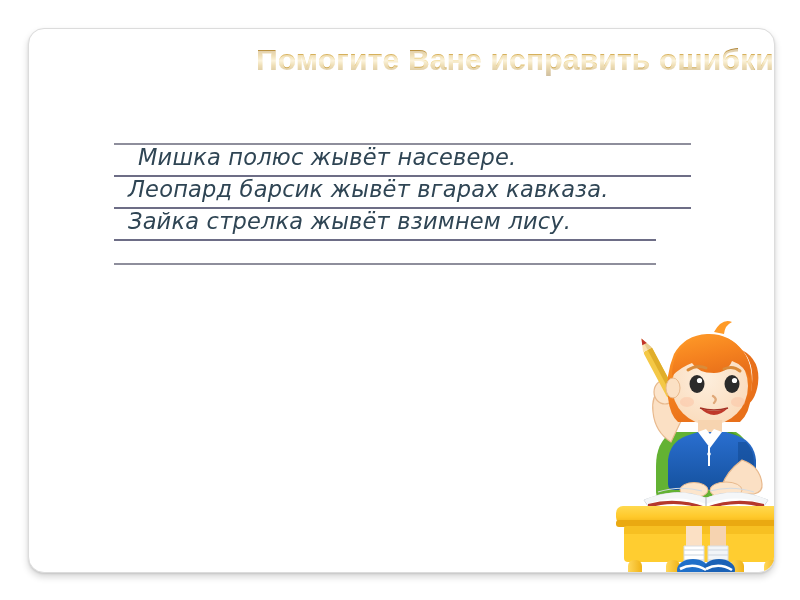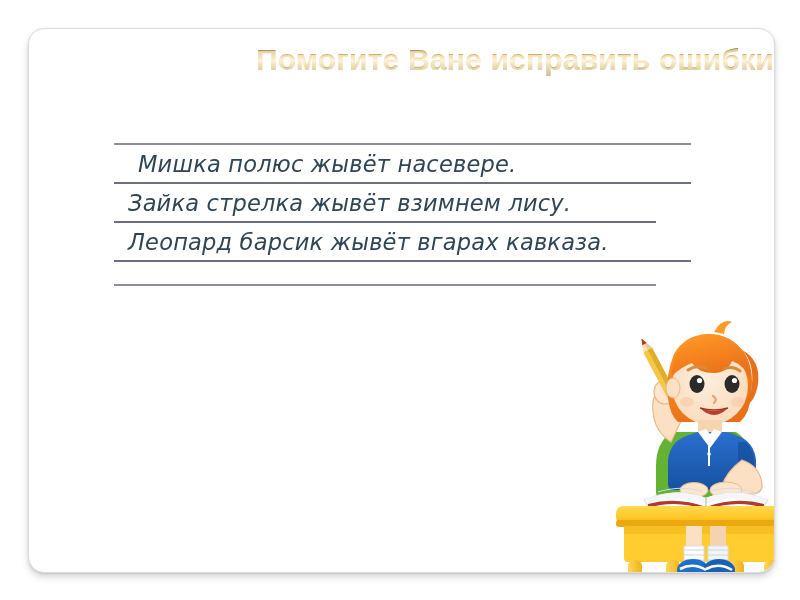--- a/index.html
+++ b/index.html
@@ -66,21 +66,21 @@
   .rule {
     height: 0;
     border-top: 2px solid #8e8e9c;
     margin: 0;
   }
   #rule-top   { width: 577px; }
   #rule-bottom{ width: 542px; margin-top: 22px; }
 
   .sentence-row {
     position: relative;
-    height: 39px;
+    height: 32px;
   }
   .sentence-text {
     position: absolute;
     left: 20px;
     bottom: 7px;
     font-family: "DejaVu Sans", sans-serif;
     font-style: italic;
     font-size: 22.5px;
     font-weight: 500;
     color: #2f4554;
@@ -120,27 +120,27 @@
 
   <div id="sentences">
 
     <div class="rule" id="rule-top"></div>
 
     <div class="sentence-row" id="row-1">
       <div class="sentence-text">Мишка полюс жывёт насевере.</div>
       <div class="sentence-rule"></div>
     </div>
 
+    <div class="sentence-row" id="row-2">
+      <div class="sentence-text">Леопард барсик жывёт вгарах кавказа.</div>
+      <div class="sentence-rule"></div>
+    </div>
+
     <div class="sentence-row" id="row-3">
       <div class="sentence-text">Зайка стрелка жывёт взимнем лису.</div>
-      <div class="sentence-rule"></div>
-    </div>
-
-    <div class="sentence-row" id="row-2">
-      <div class="sentence-text">Леопард барсик жывёт вгарах кавказа.</div>
       <div class="sentence-rule"></div>
     </div>
 
     <div class="rule" id="rule-bottom"></div>
   </div>
 
   <div id="boy-illustration">
     <svg width="185" height="262" viewBox="0 0 185 262" xmlns="http://www.w3.org/2000/svg">
       <defs>
         <linearGradient id="deskG" x1="0" y1="0" x2="0" y2="1">

